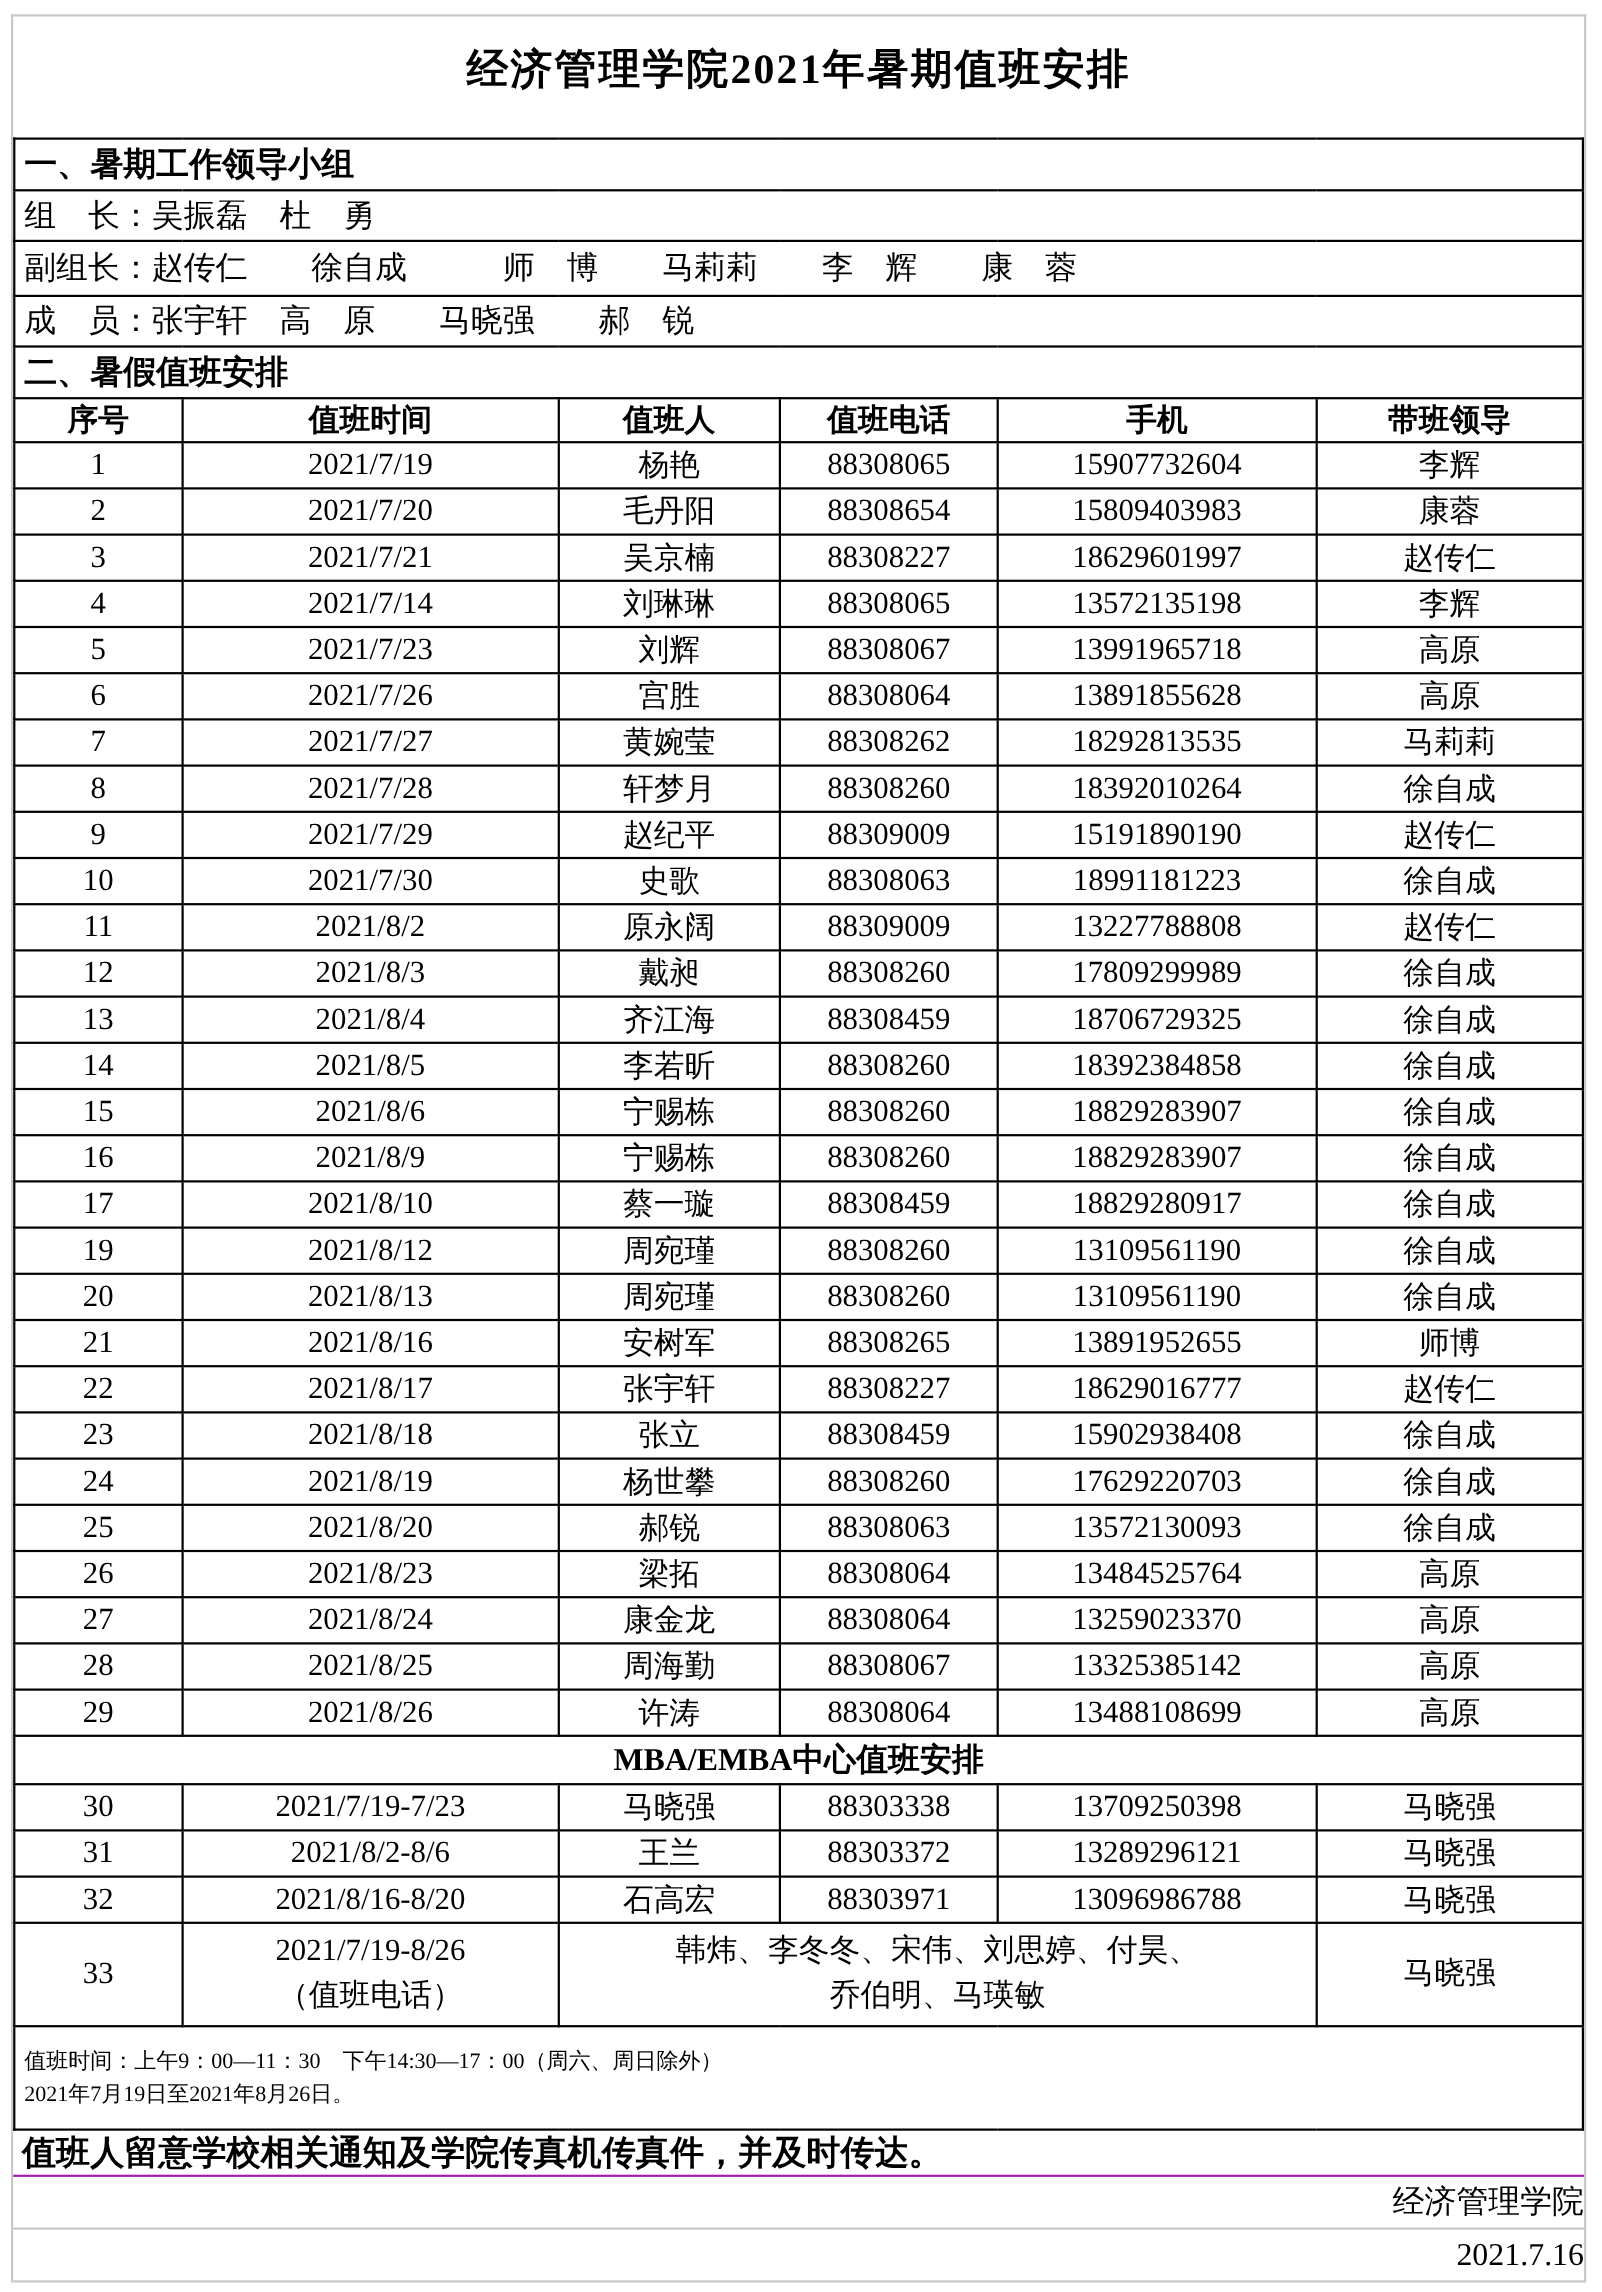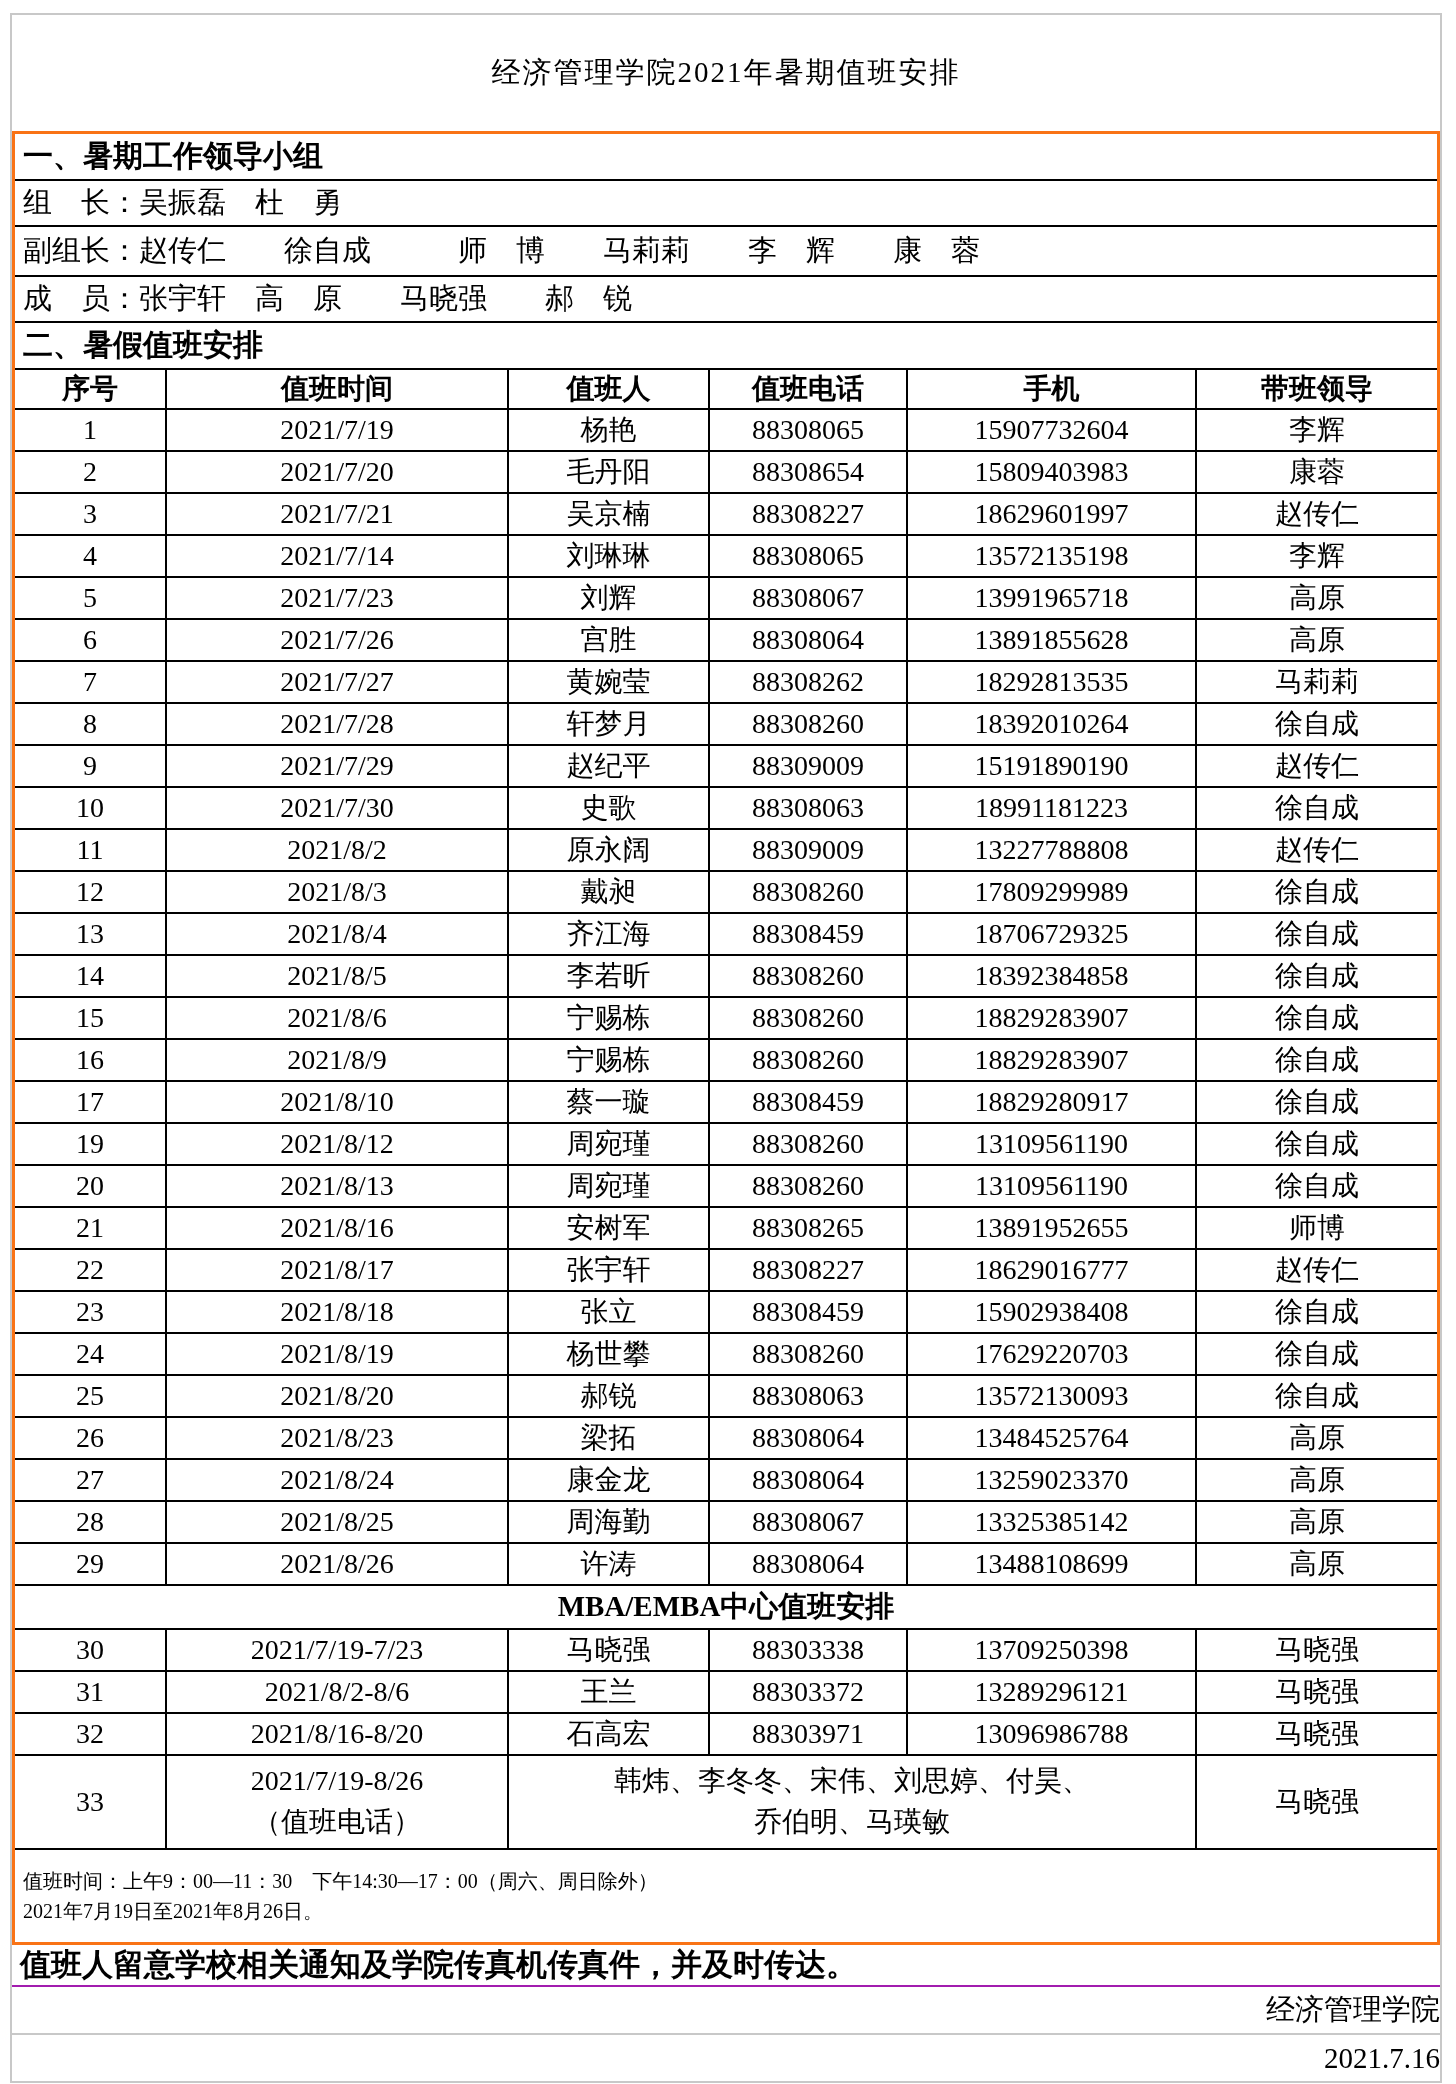--- a/index.html
+++ b/index.html
@@ -7,26 +7,27 @@
     width:1456px;height:2084px;position:relative;
     font-family:"Liberation Serif","DejaVu Serif",serif;
     color:#000;
   }
   .sheet{
     position:absolute;left:10px;top:13px;width:1432px;
     border-top:2px solid #c8c8c8;border-left:2px solid #c8c8c8;border-right:2px solid #c8c8c8;
     background:#fff;box-sizing:border-box;
   }
   .title{
-    height:116px;display:flex;align-items:center;justify-content:center;
-    font-size:29px;font-weight:normal;letter-spacing:2px;
+    height:94px;display:flex;align-items:center;justify-content:center;
+    font-size:38px;font-weight:bold;letter-spacing:2px;
   }
   table.main{
     border-collapse:collapse;width:100%;table-layout:fixed;
-    border:3px solid #f97316;
+    border:1px solid #f97316;
+    margin-top:16px;
   }
   table.main td,table.main th{
     border:2px solid #000;padding:0;overflow:hidden;white-space:nowrap;
   }
   tr.section td{
     height:32px;text-align:left;font-weight:bold;font-size:30px;padding:2px 0 2px 8px;
   }
   tr.lead td{
     height:36px;text-align:left;font-size:29px;padding:2px 0 2px 8px;font-weight:normal;
   }

